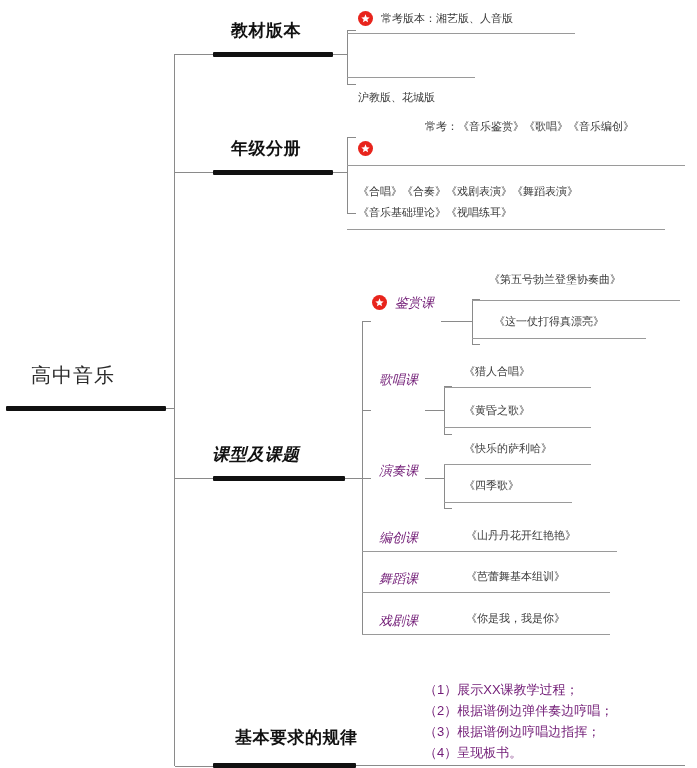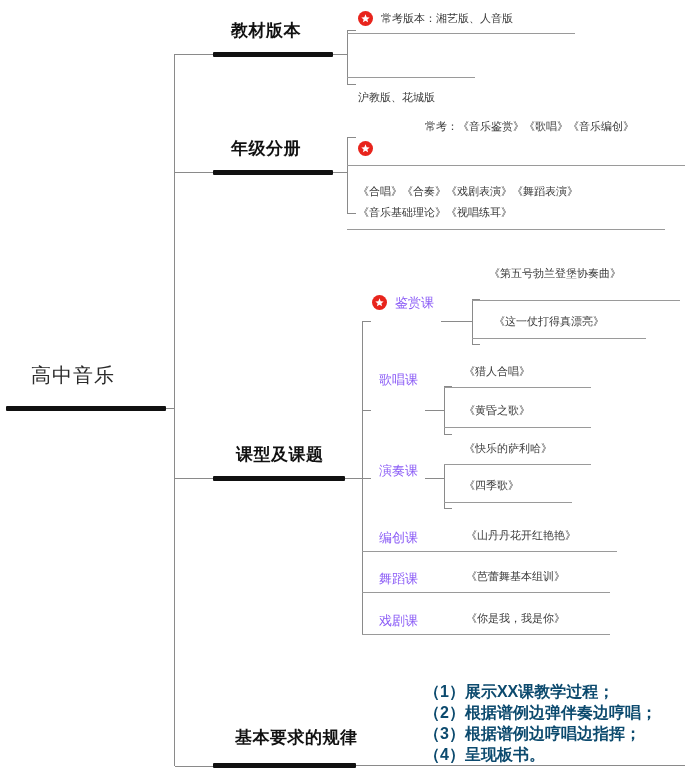--- a/index.html
+++ b/index.html
@@ -55,29 +55,29 @@
     font-weight: bold;
     color: #111111;
     letter-spacing: 0.5px;
   }
   .leaf-text {
     font-size: 11px;
     color: #3a3a3a;
   }
   .cat-text {
     font-size: 13px;
-    color: #8b5cf6;
+    color: #701a75;
+    font-style: italic;
   }
   .list-text {
     position: absolute;
-    font-size: 16px;
-    color: #0c4a6e;
+    font-size: 13px;
+    color: #701a75;
     line-height: 1.62;
     white-space: pre;
-    font-weight: bold;
   }
   
   .star-icon {
     position: absolute;
     width: 15px;
     height: 15px;
     border-radius: 50%;
     background: #e8241c;
     display: flex;
     align-items: center;
@@ -131,38 +131,38 @@
   </div>
   <div class="node-text leaf-text" style="left:381px; top:119px;margin-left:44px;">常考：《音乐鉴赏》《歌唱》《音乐编创》</div>
   <div class="underline-gray" style="left:347px; top:165px; width:338px;"></div>
 
   <div class="hline" style="left:347px; top:213px; width:9px;"></div>
   <div class="node-text leaf-text" style="left:358px; top:184px;">《合唱》《合奏》《戏剧表演》《舞蹈表演》</div>
   <div class="node-text leaf-text" style="left:358px; top:205px;">《音乐基础理论》《视唱练耳》</div>
   <div class="underline-gray" style="left:347px; top:229px; width:318px;"></div>
 
   <div class="hline" style="left:175px; top:478px; width:38px;"></div>
-  <div class="node-text branch-text" style="left:236px; top:443px;">课型及课题</div>
+  <div class="node-text branch-text" style="left:212px; top:443px;font-style:italic;">课型及课题</div>
   <div class="underline-black" style="left:213px; top:476px; width:132px;"></div>
   <div class="hline" style="left:345px; top:478px; width:17px;"></div>
 
   <div class="vline" style="left:362px; top:321px; height:313px;"></div>
 
   <div class="hline" style="left:362px; top:321px; width:9px;"></div>
   <div class="star-icon" style="left:372px; top:295px;">
     <svg width="9" height="9" viewBox="0 0 10 10">
         <polygon fill="#ffffff" points="5,0.4 6.3,3.5 9.6,3.8 7.1,6 7.9,9.3 5,7.5 2.1,9.3 2.9,6 0.4,3.8 3.7,3.5"></polygon>
       </svg>
   </div>
   <div class="node-text cat-text" style="left:395px; top:294px;">鉴赏课</div>
   <div class="hline" style="left:441px; top:321px; width:31px;"></div>
   <div class="vline" style="left:472px; top:299px; height:45px;"></div>
 
   <div class="hline" style="left:472px; top:299px; width:8px;"></div>
-  <div class="node-text leaf-text" style="left:489px; top:266px;">《第五号勃兰登堡协奏曲》</div>
+  <div class="node-text leaf-text" style="left:489px; top:272px;">《第五号勃兰登堡协奏曲》</div>
   <div class="underline-gray" style="left:472px; top:300px; width:208px;"></div>
 
   <div class="hline" style="left:472px; top:344px; width:8px;"></div>
   <div class="node-text leaf-text" style="left:494px; top:314px;">《这一仗打得真漂亮》</div>
   <div class="underline-gray" style="left:472px; top:338px; width:174px;"></div>
 
   <div class="hline" style="left:362px; top:410px; width:9px;"></div>
   <div class="node-text cat-text" style="left:379px; top:371px;">歌唱课</div>
   <div class="hline" style="left:425px; top:410px; width:19px;"></div>
   <div class="vline" style="left:444px; top:386px; height:48px;"></div>

